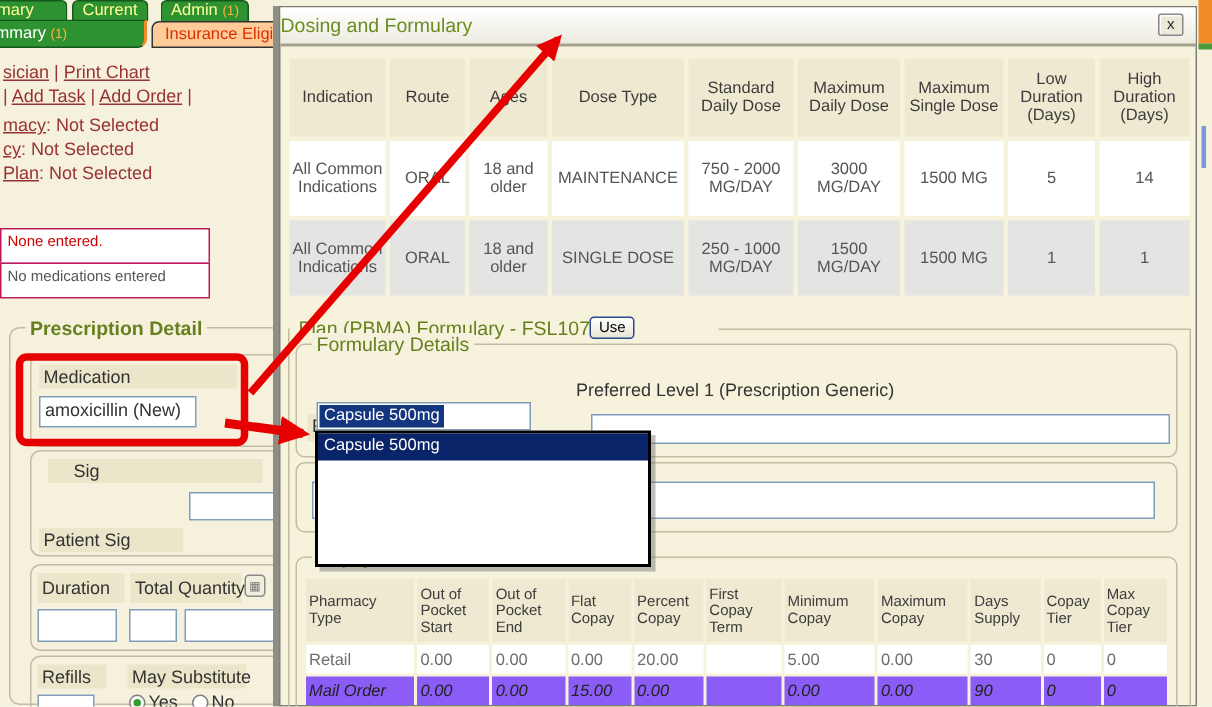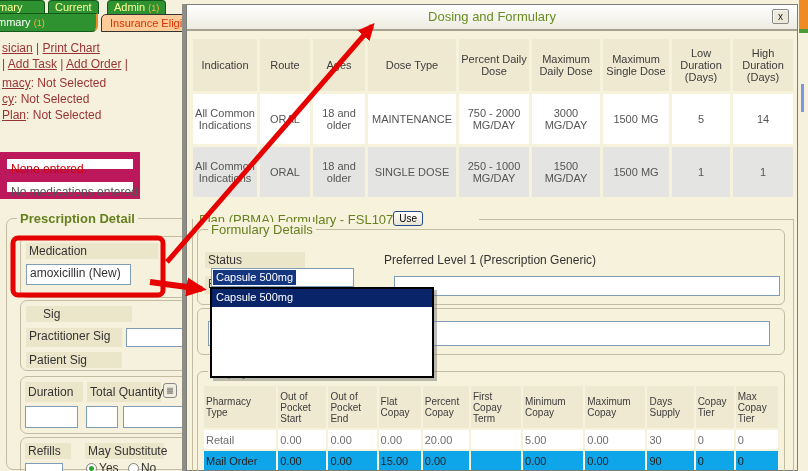--- a/index.html
+++ b/index.html
@@ -21,21 +21,21 @@
   .tab2-green .cnt { color:#FFB340; font-size:9px; }
   .tab2-peach { position:absolute; top:14px; height:18px; background:#FFCC99; border:1px solid #333;
           border-radius:5px 5px 0 0; color:#D93000; font-size:11px; padding:2px 8px 0 8px; white-space:nowrap; }
 
   
   .linkline { position:absolute; left:2px; color:#993333; font-size:12px; white-space:nowrap; }
   .lnk { text-decoration:underline; cursor:pointer; }
 
   
   .msgbox { position:absolute; left:0; width:140px; height:24px; background:#FFFFFF;
-            border:7px solid #be185d; padding:3px 4px; font-size:12px; white-space:nowrap; }
+            border:1px solid #be185d; padding:3px 4px; font-size:10px; white-space:nowrap; }
 
   
   .fs { position:absolute; border:1px solid #C3BCA2; border-radius:7px; }
   .legend { position:absolute; top:-8px; left:10px; background:#F6F1DC; padding:0 3px;
             color:#66801F; font-size:13px; white-space:nowrap; }
   .legend.big { font-weight:bold; font-size:13px; }
   .strip { position:absolute; background:#EBE5C9; color:#333; font-size:12px; padding:1px 3px; white-space:nowrap; }
   .inp { position:absolute; background:#fff; border:1px solid #7F9DB9; font-size:12px; padding:1px 3px;
          white-space:nowrap; overflow:hidden; }
 
@@ -43,21 +43,21 @@
   .radio { display:inline-block; width:11px; height:11px; border:1px solid #808080; border-radius:50%;
            background:#fff; vertical-align:-2px; margin-right:2px; position:relative; }
   .radio.sel::after { content:''; position:absolute; left:2px; top:2px; width:5px; height:5px;
            border-radius:50%; background:#2DA12D; }
 
   
   #dialog { position:absolute; left:186px; top:4px; width:612px; height:467px; background:#F7F2DC;
             border:1px solid #7E7E78; box-shadow:-4px 0 0 #8E8D86; }
   #titlebar { position:absolute; left:0; top:0; width:100%; height:26px;
               background:linear-gradient(#FFFFFF,#EDEBE0); border-bottom:2px solid #A5A090; }
-  #dlg-title { width:100%; text-align:center; color:#6B8E23; font-size:13px; line-height:24px; }
+  #dlg-title { width:100%; text-align:left; color:#6B8E23; font-size:13px; line-height:24px; }
   #closebtn { position:absolute; right:8px; top:4px; width:17px; height:15px; background:#ECE9D8;
               border:1px solid #888; border-radius:2px; box-shadow:inset 1px 1px 0 #fff;
               font-size:10px; line-height:13px; text-align:center; color:#222; cursor:pointer; }
 
   table { border-collapse:separate; }
   #dosetable { position:absolute; left:3px; top:31px; width:604px; table-layout:fixed; border-spacing:3px; }
   #dosetable th { background:#EFE9D1; color:#3C3C3C; font-weight:normal; font-size:11px;
                   text-align:center; vertical-align:middle; padding:2px 1px; height:52px; }
   #dosetable td { font-size:11px; color:#555; text-align:center; vertical-align:middle; padding:2px 1px; height:50px; }
   #dosetable tr.r0 td { background:#FFFFFF; }
@@ -68,21 +68,21 @@
              background:linear-gradient(#fff,#E8E4D4); border:1px solid #264B8C; border-radius:3px;
              line-height:13px; vertical-align:2px; cursor:pointer; }
   .hline { position:absolute; height:0; border-top:1px solid #C3BCA2; }
   .vline { position:absolute; width:0; border-left:1px solid #C3BCA2; }
 
   #copaytable { position:absolute; left:4px; top:12px; width:578px; table-layout:fixed; border-spacing:2px; }
   #copaytable th { background:#EFE9D1; color:#3C3C3C; font-weight:normal; font-size:10px;
                    text-align:left; vertical-align:middle; padding:1px 2px; height:42px; }
   #copaytable td { font-size:11px; text-align:left; vertical-align:middle; padding:0 2px; height:19px; }
   #copaytable tr.r0 td { background:#FFFFFF; color:#6E6E6E; }
-  #copaytable tr.r1 td { background:#0ea5e9; color:#222; }
+  #copaytable tr.r1 td { background:#8b5cf6; color:#222;font-style:italic; }
 
   
   #combo { position:absolute; left:24px; top:263px; width:143px; height:19px; background:#fff;
            border:1px solid #7F9DB9; z-index:6; }
   #combo .seltext { display:inline-block; margin:1px 0 0 1px; padding:0 3px; background:#14357F;
            color:#fff; font-size:11px; line-height:15px; white-space:nowrap; }
   #ddlist { position:absolute; left:23px; top:282px; width:224px; height:91px; background:#fff;
             border:2px solid #000; z-index:6; box-shadow:3px 3px 0 rgba(110,110,110,.45); }
   #ddlist .item { height:18px; background:#0A246A; color:#fff; font-size:11px; line-height:17px;
             padding:0 4px; white-space:nowrap; cursor:pointer; }
@@ -153,22 +153,21 @@
 
   <div class="fs" style="left:6px; top:218px; width:182px; height:252px;">
     <span class="legend big">Prescription Detail</span>
   </div>
 
   <div class="fs" style="left:20px; top:236px; width:168px; height:62px;"></div>
   <div class="strip" style="left:26px; top:243px; width:132px;">Medication</div>
   <div class="inp" style="left:26px; top:264px; width:105px; height:21px;">amoxicillin (New)</div>
 
   <div class="fs" style="left:20px; top:300px; width:168px; height:71px;"></div>
-  <div class="strip" style="left:26px; top:306px; width:106px;padding-left:17px;">Sig</div>
-  <div class="strip" style="left:26px; top:328px; width:96px; height:19px;">Practitioner Sig</div>
+  <div class="strip" style="left:32px; top:306px; width:143px;padding-left:17px;">Sig</div>
   <div class="inp" style="left:126px; top:328px; width:58px; height:19px;"></div>
   <div class="strip" style="left:26px; top:352px; width:96px;">Patient Sig</div>
 
   <div class="fs" style="left:20px; top:376px; width:168px; height:58px;"></div>
   <div class="strip" style="left:25px; top:382px; width:58px; height:20px; line-height:18px;">Duration</div>
   <div class="strip" style="left:87px; top:382px; width:74px; height:20px; line-height:18px;">Total Quantity</div>
   <div class="abs" style="left:163px; top:383px; width:14px; height:15px; border:1px solid #888; border-radius:3px; background:#F2EEDE; font-size:8px; color:#777; text-align:center; line-height:13px;">▦</div>
   <div class="inp" style="left:25px; top:406px; width:53px; height:22px;"></div>
   <div class="inp" style="left:86px; top:406px; width:32px; height:22px;"></div>
   <div class="inp" style="left:123px; top:406px; width:62px; height:22px;"></div>
@@ -199,21 +198,21 @@
           <col style="width:66px">
           <col style="width:58px">
           <col style="width:60px">
       </colgroup>
       <tbody>
           <tr>
         <th>Indication</th>
         <th>Route</th>
         <th>Ages</th>
         <th>Dose Type</th>
-        <th>Percent Daily Dose</th>
+        <th>Standard Daily Dose</th>
         <th>Maximum Daily Dose</th>
         <th>Maximum Single Dose</th>
         <th>Low Duration (Days)</th>
         <th>High Duration (Days)</th>
       </tr>
       <tr class="r0">
         <td>All Common Indications</td>
         <td>ORAL</td>
         <td>18 and older</td>
         <td>MAINTENANCE</td>
@@ -239,21 +238,20 @@
 
     <div id="plan-title">
       <span>Plan (PBMA) Formulary - FSL107</span><span id="use-btn">Use</span>
     </div>
     <div class="hline" style="left:292px; top:214px; width:314px;"></div>
     <div class="vline" style="left:5px; top:214px; height:253px;"></div>
     <div class="vline" style="left:606px; top:214px; height:253px;"></div>
 
     <div class="fs" style="left:10px; top:224px; width:588px; height:76px; border-radius:6px;">
       <span class="legend">Formulary Details</span>
-      <div class="strip" style="left:7px; top:22px; width:100px;">Status</div>
       <div class="abs" style="left:186px; top:23px; font-size:12px; color:#333; white-space:nowrap;">Preferred Level 1 (Prescription Generic)</div>
       <div class="strip" style="left:7px; top:46px; width:100px; height:18px;">Re</div>
       <div class="inp" style="left:196px; top:46px; width:386px; height:20px;"></div>
     </div>
 
     <div class="fs" style="left:10px; top:303px; width:588px; height:47px; border-radius:6px;">
       <div class="inp" style="left:10px; top:12px; width:562px; height:25px;"></div>
     </div>
 
     <div class="fs" style="left:10px; top:366px; width:588px; height:104px; border-radius:6px;">

